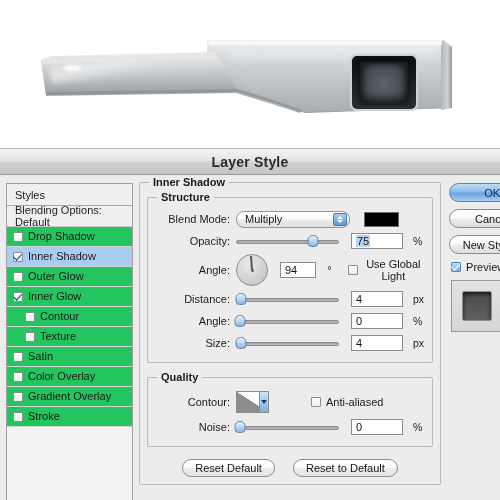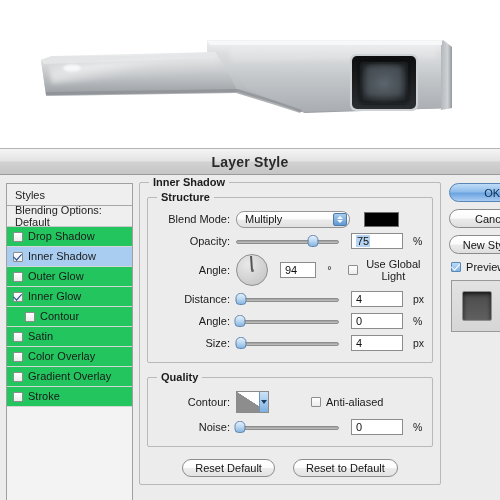--- a/index.html
+++ b/index.html
@@ -348,20 +348,24 @@
                 <span class="lbl">Outer Glow</span>
               </div>
               <div class="eff-row">
                 <span class="cb checked"></span>
                 <span class="lbl">Inner Glow</span>
               </div>
               <div class="eff-row sub">
                 <span class="cb"></span>
                 <span class="lbl">Contour</span>
               </div>
+              <div class="eff-row sub">
+                <span class="cb"></span>
+                <span class="lbl">Texture</span>
+              </div>
               <div class="eff-row">
                 <span class="cb"></span>
                 <span class="lbl">Satin</span>
               </div>
               <div class="eff-row">
                 <span class="cb"></span>
                 <span class="lbl">Color Overlay</span>
               </div>
               <div class="eff-row">
                 <span class="cb"></span>

